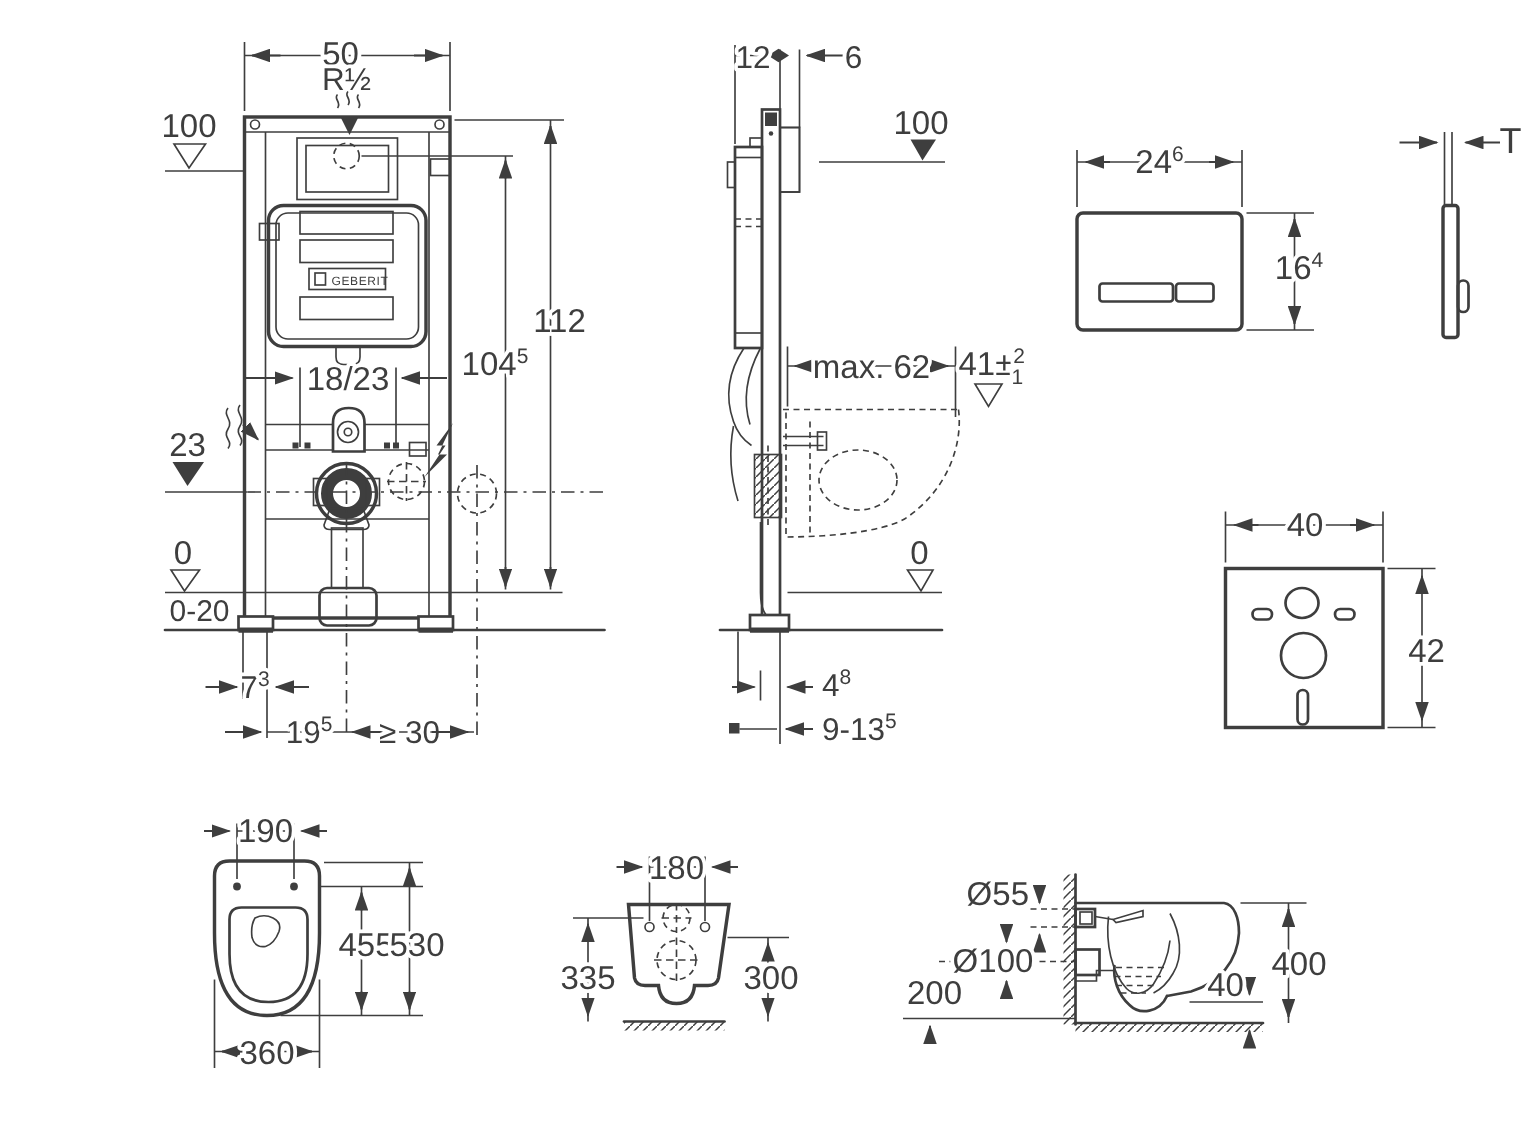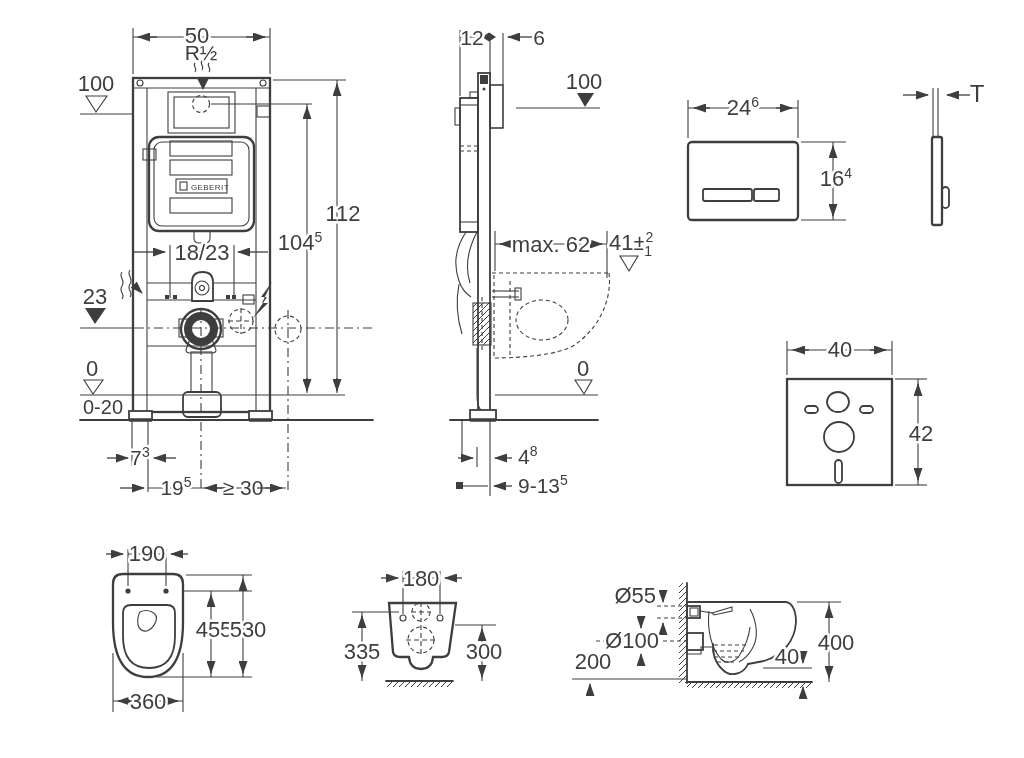--- a/index.html
+++ b/index.html
@@ -1,16 +1,16 @@
 <!DOCTYPE html>
 <html><head>
 <meta charset="utf-8">
 <style>
   html,body{margin:0;padding:0;background:#fff;}
-  .stage{width:868px;height:758px;background:#ffffff;position:relative;font-family:"Liberation Sans",sans-serif;}
+  .stage{width:868px;height:758px;background:#ffffff;position:relative;font-family:"Liberation Sans",sans-serif;padding-left:30px;}
   svg text{font-family:"Liberation Sans",sans-serif;fill:#3e3e3e;paint-order:stroke;stroke:#ffffff;stroke-width:5px;stroke-linejoin:round;}
   .t22{font-size:22px}.t21{font-size:21px}.t20{font-size:20px}.t24{font-size:24px}
   .sup{font-size:14px}.logo-t{font-size:8px;letter-spacing:.4px;stroke-width:0;}
   .ln{stroke:#3e3e3e;stroke-width:1.8;fill:none;stroke-linecap:round;}
   .ln2{stroke:#3e3e3e;stroke-width:2.3;fill:none;}
   .thin{stroke:#3e3e3e;stroke-width:1.1;fill:none;}
   .al{stroke:#3e3e3e;stroke-width:1.3;fill:none;}
   .dash{stroke-dasharray:4,3;}
   .dd{stroke-dasharray:9,4,2,4;}
   .cx{stroke-dasharray:5,3;}

